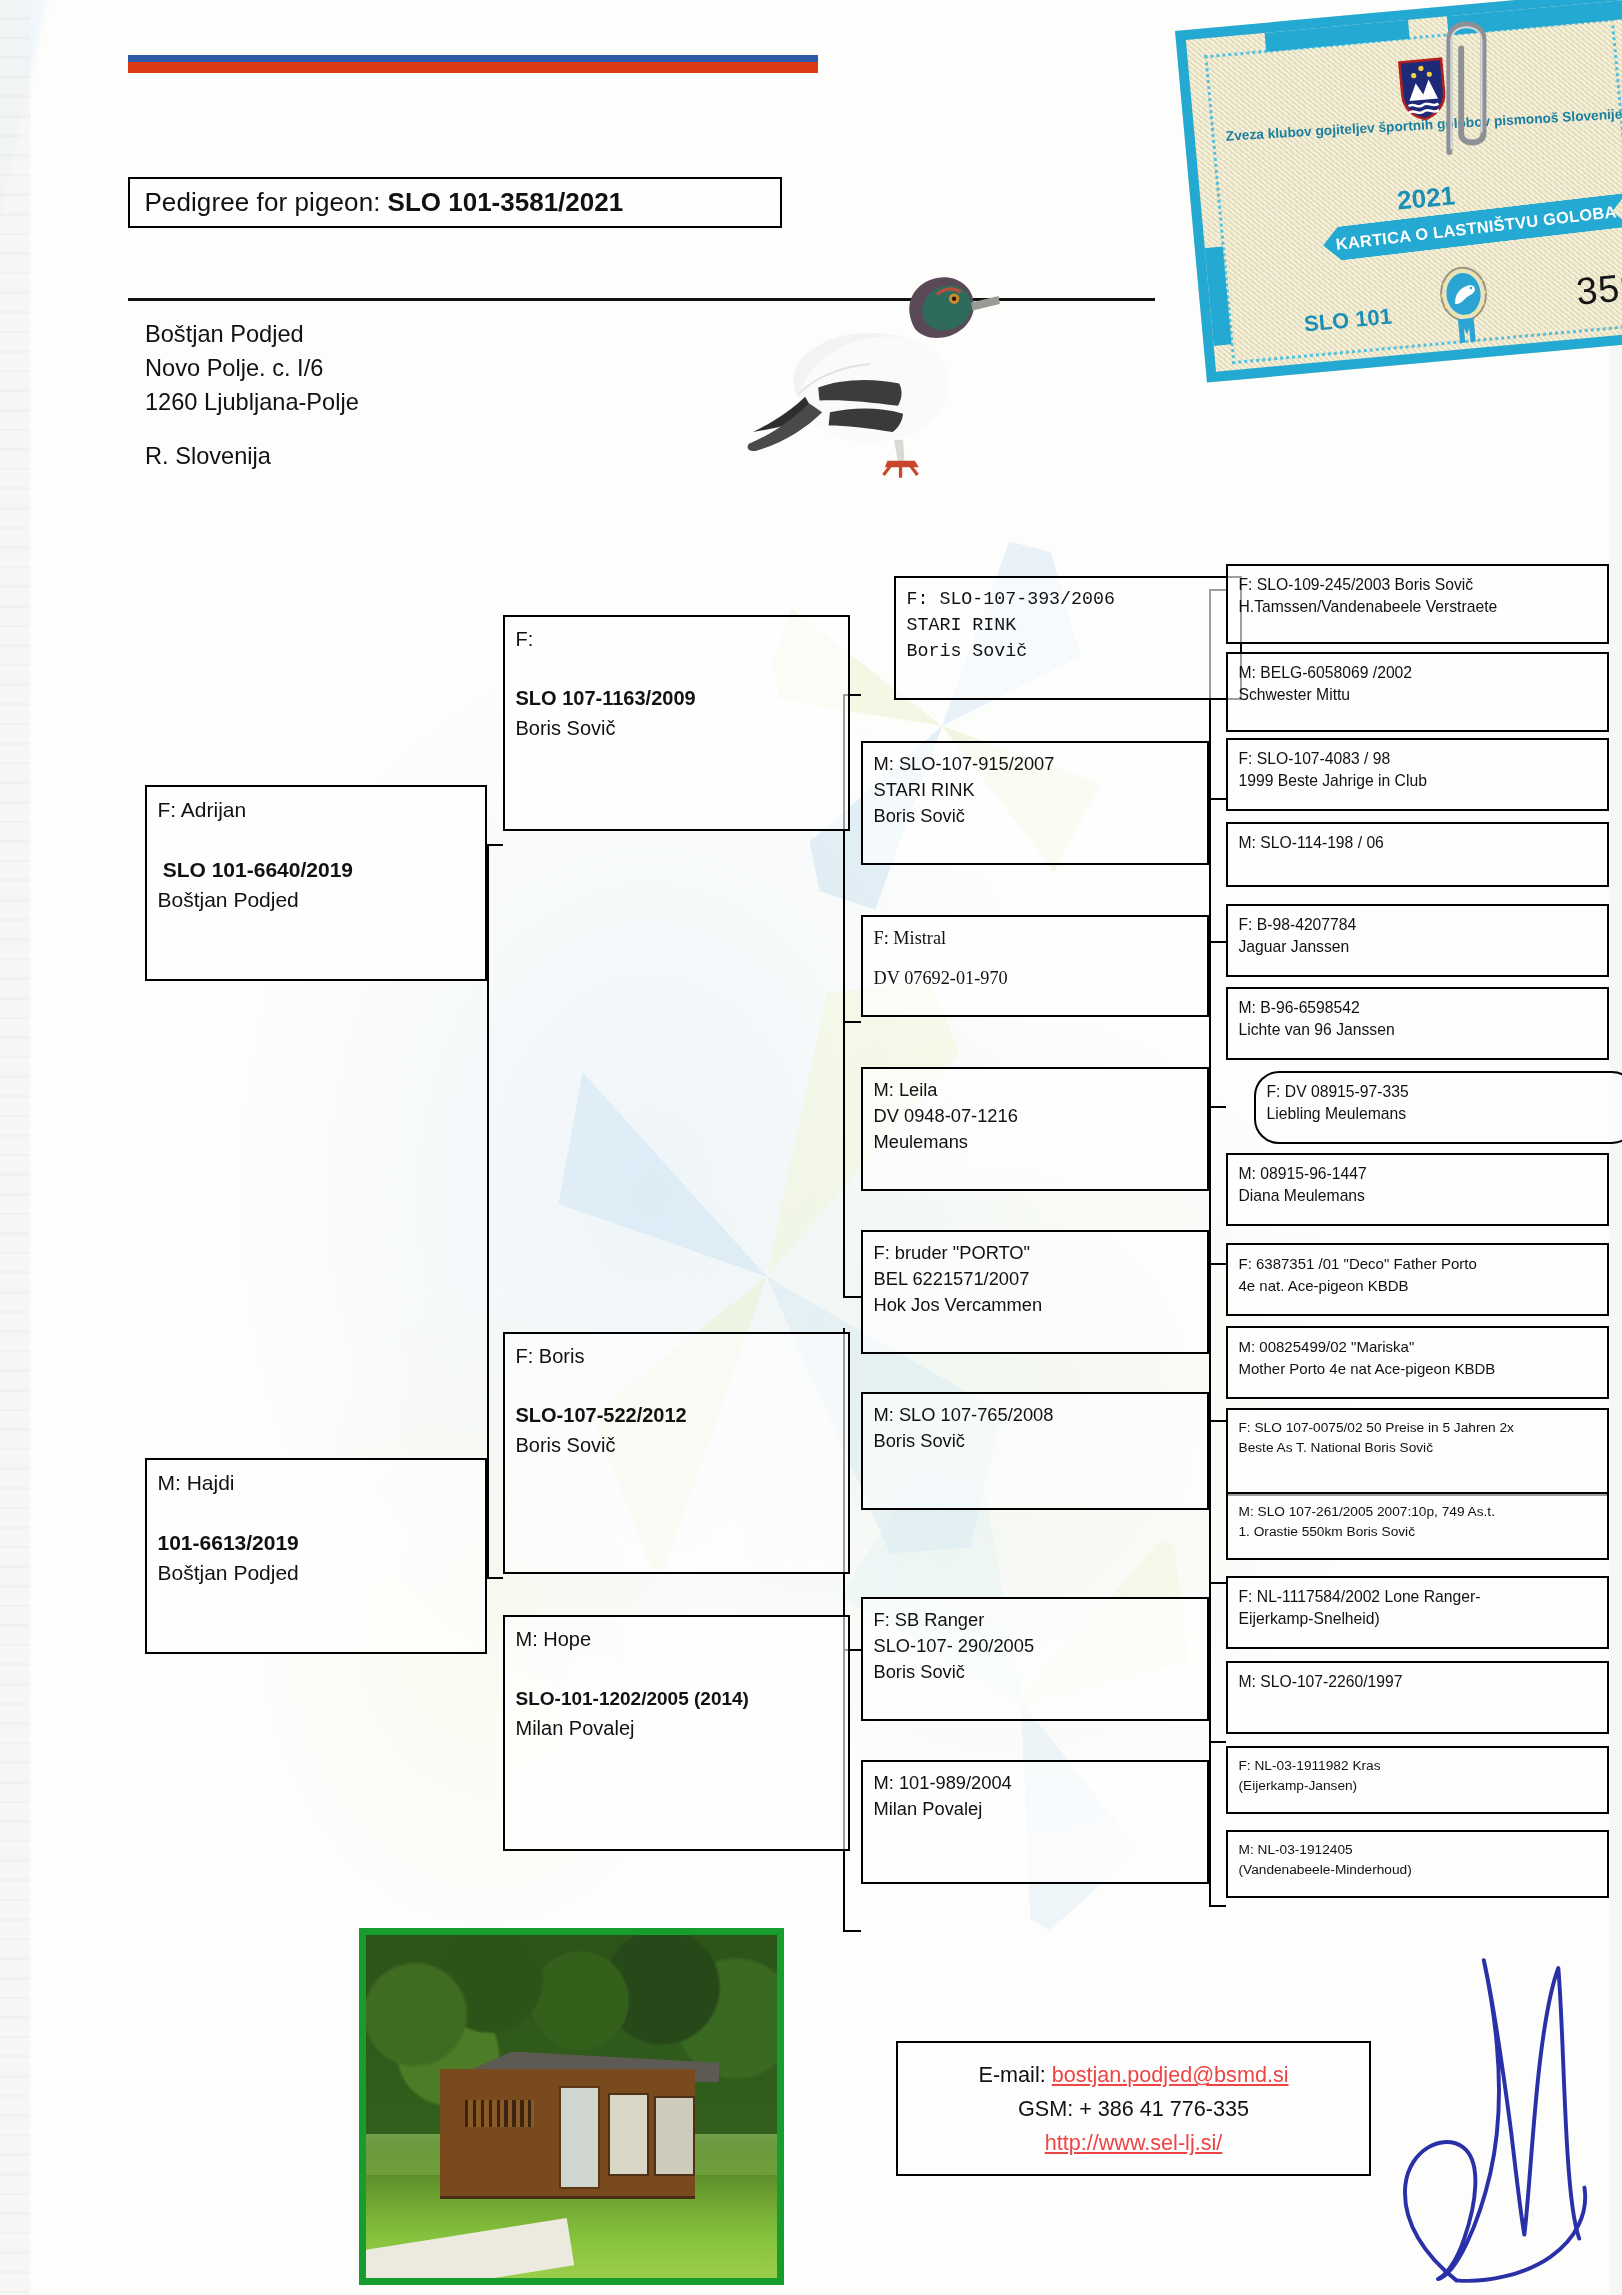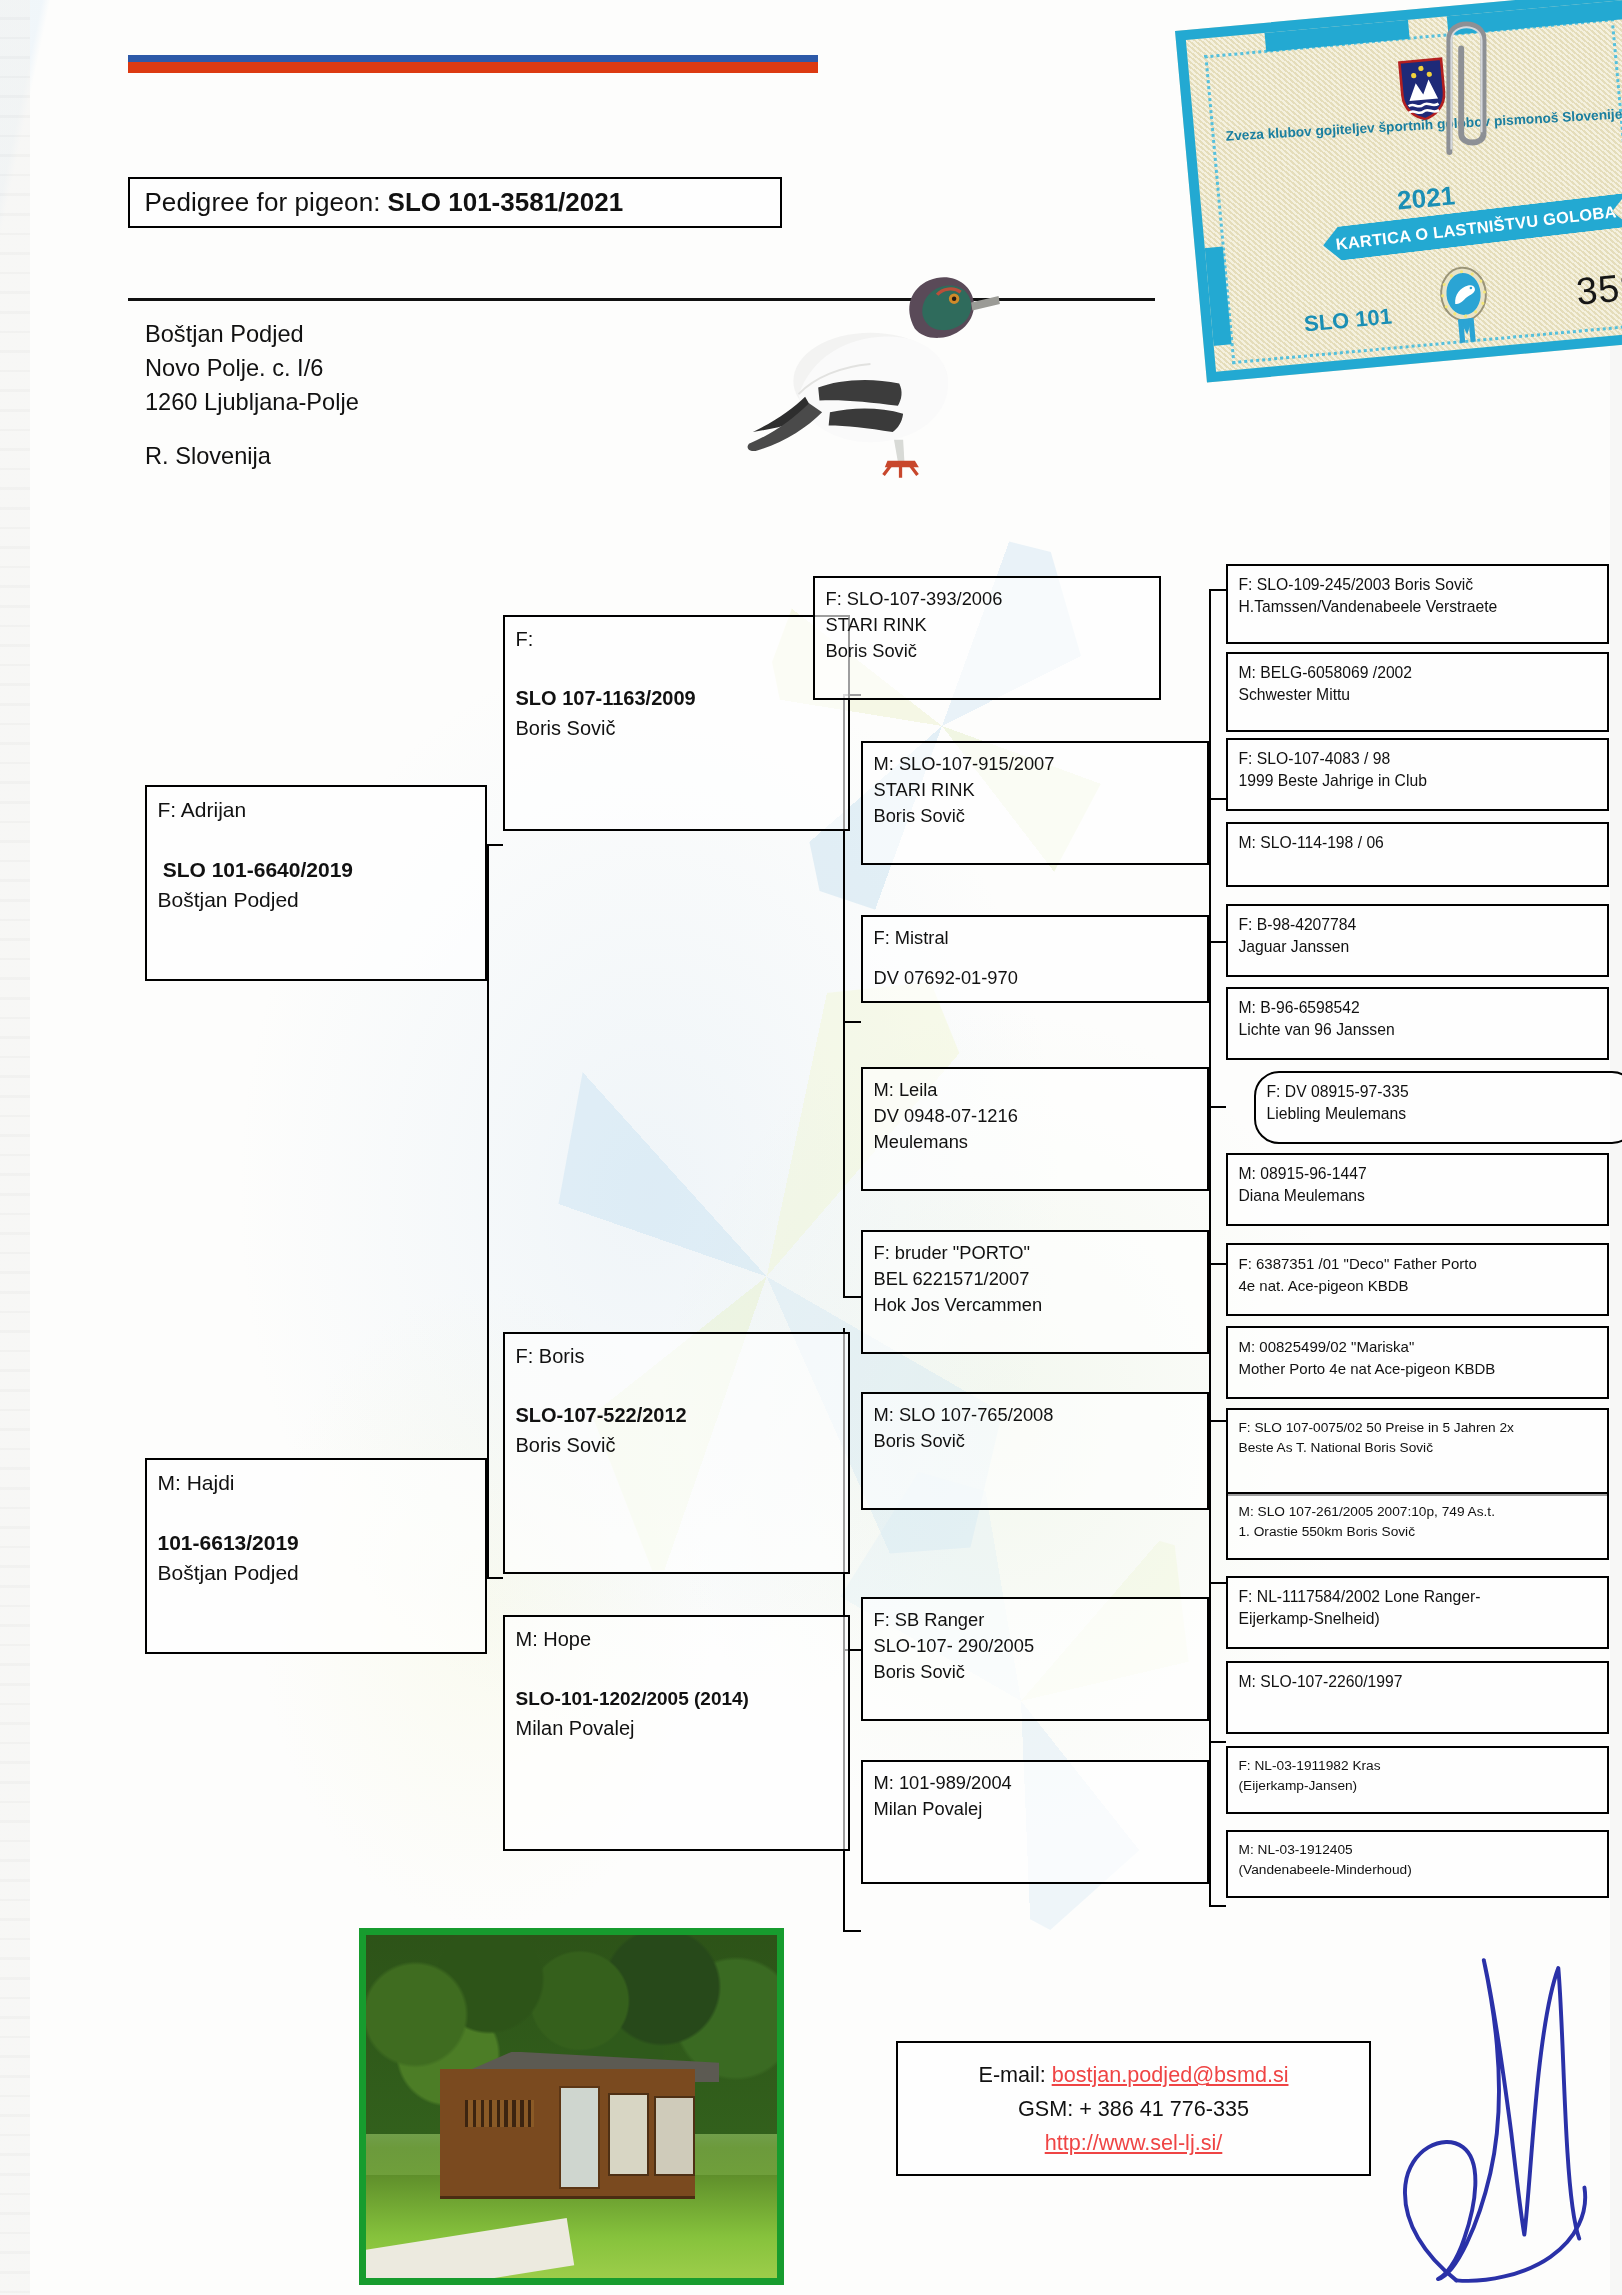--- a/index.html
+++ b/index.html
@@ -300,31 +300,31 @@
     <span class="ln">Boris Sovič</span>
   </div>
 
   <div class="pbox g2" style="left:503px;top:1615px;width:347px;height:236px;">
     <span class="ln">M: Hope</span>
     <span class="ln" style="height:30px"></span>
     <span class="ln bold" style="font-size:19px">SLO-101-1202/2005 (2014)</span>
     <span class="ln">Milan Povalej</span>
   </div>
 
-  <div class="pbox g3" style="left:813px;top:576px;width:348px;height:124px;">
+  <div class="pbox g3" style="left:894px;top:576px;width:348px;height:124px;font-family:Liberation Mono, monospace;">
     <span class="ln">F: SLO-107-393/2006</span>
     <span class="ln">STARI RINK</span>
     <span class="ln">Boris Sovič</span>
   </div>
   <div class="pbox g3" style="left:861px;top:741px;width:348px;height:124px;">
     <span class="ln">M: SLO-107-915/2007</span>
     <span class="ln">STARI RINK</span>
     <span class="ln">Boris Sovič</span>
   </div>
-  <div class="pbox g3" style="left:861px;top:915px;width:348px;height:88px;">
+  <div class="pbox g3" style="left:861px;top:915px;width:348px;height:102px;font-family:Liberation Serif, serif;">
     <span class="ln">F: Mistral</span>
     <span class="ln" style="height:14.4px"></span>
     <span class="ln">DV 07692-01-970</span>
   </div>
   <div class="pbox g3" style="left:861px;top:1067px;width:348px;height:124px;">
     <span class="ln">M: Leila</span>
     <span class="ln">DV 0948-07-1216</span>
     <span class="ln">Meulemans</span>
   </div>
   <div class="pbox g3" style="left:861px;top:1230px;width:348px;height:124px;">

